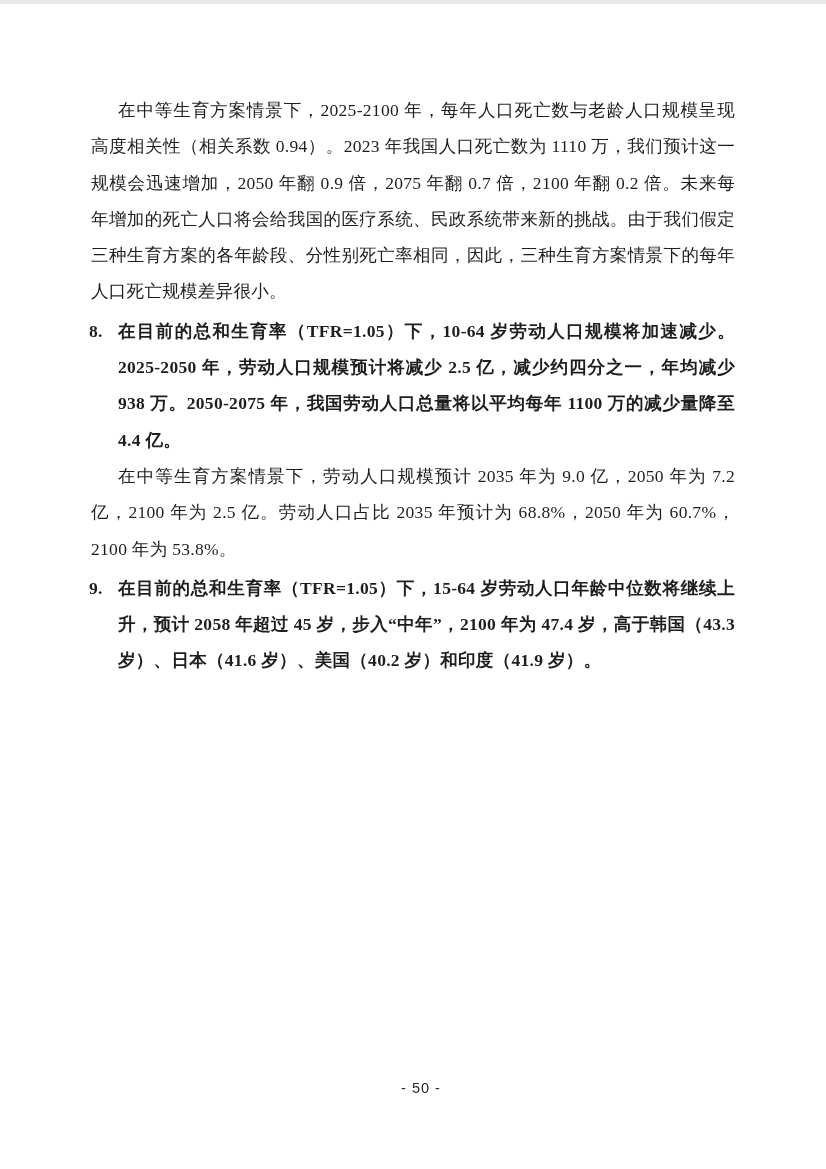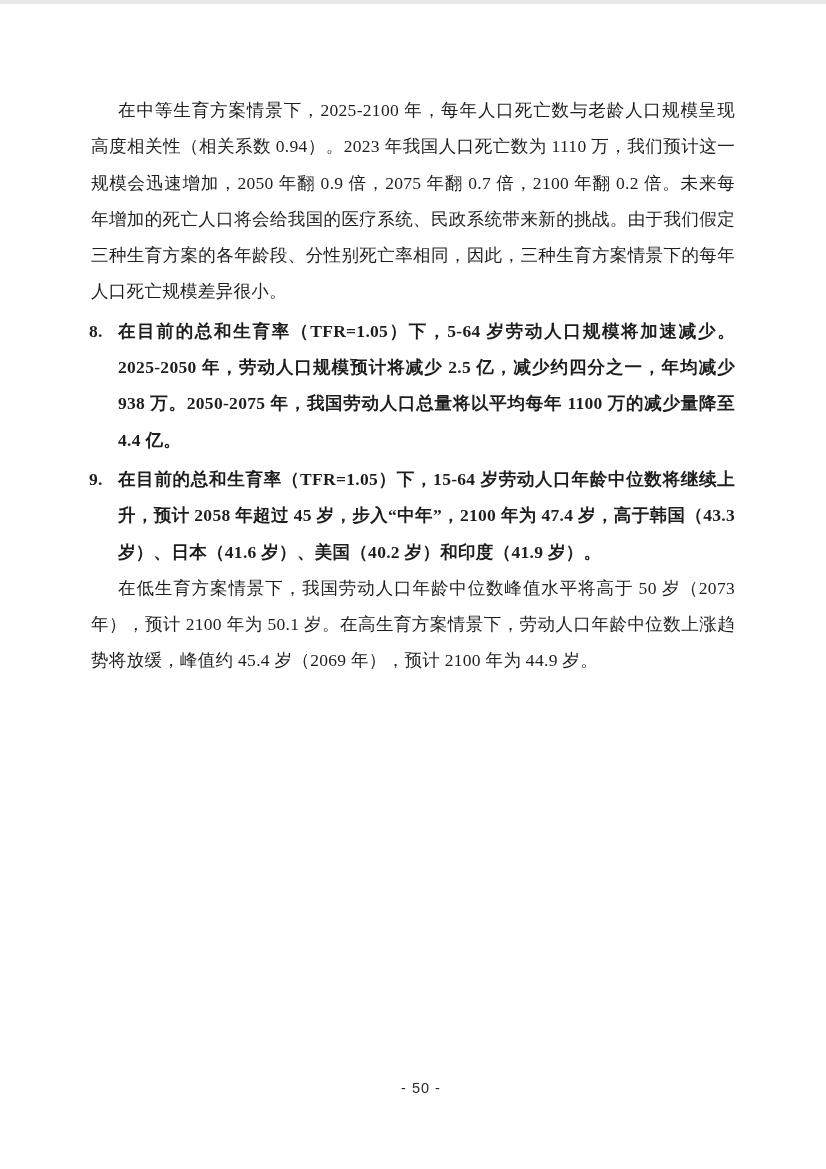--- a/index.html
+++ b/index.html
@@ -64,30 +64,30 @@
 <body>
 
 <div class="page">
 
   <div class="content">
 
     <p class="body-para">在中等生育方案情景下，2025-2100 年，每年人口死亡数与老龄人口规模呈现高度相关性（相关系数 0.94）。2023 年我国人口死亡数为 1110 万，我们预计这一规模会迅速增加，2050 年翻 0.9 倍，2075 年翻 0.7 倍，2100 年翻 0.2 倍。未来每年增加的死亡人口将会给我国的医疗系统、民政系统带来新的挑战。由于我们假定三种生育方案的各年龄段、分性别死亡率相同，因此，三种生育方案情景下的每年人口死亡规模差异很小。</p>
 
     <div class="list-item">
       <span class="item-num">8.</span>
-      <p class="item-heading">在目前的总和生育率（TFR=1.05）下，5-64 岁劳动人口规模将加速减少。2025-2050 年，劳动人口规模预计将减少 2.5 亿，减少约四分之一，年均减少 938 万。2050-2075 年，我国劳动人口总量将以平均每年 1100 万的减少量降至 4.4 亿。</p>
+      <p class="item-heading">在目前的总和生育率（TFR=1.05）下，10-64 岁劳动人口规模将加速减少。2025-2050 年，劳动人口规模预计将减少 2.5 亿，减少约四分之一，年均减少 938 万。2050-2075 年，我国劳动人口总量将以平均每年 1100 万的减少量降至 4.4 亿。</p>
     </div>
 
+    <p class="body-para">在中等生育方案情景下，劳动人口规模预计 2035 年为 9.0 亿，2050 年为 7.2 亿，2100 年为 2.5 亿。劳动人口占比 2035 年预计为 68.8%，2050 年为 60.7%，2100 年为 53.8%。</p>
 
 
     <div class="list-item">
       <span class="item-num">9.</span>
       <p class="item-heading">在目前的总和生育率（TFR=1.05）下，15-64 岁劳动人口年龄中位数将继续上升，预计 2058 年超过 45 岁，步入“中年”，2100 年为 47.4 岁，高于韩国（43.3 岁）、日本（41.6 岁）、美国（40.2 岁）和印度（41.9 岁）。</p>
     </div>
 
 
-    <p class="body-para">在低生育方案情景下，我国劳动人口年龄中位数峰值水平将高于 50 岁（2073 年），预计 2100 年为 50.1 岁。在高生育方案情景下，劳动人口年龄中位数上涨趋势将放缓，峰值约 45.4 岁（2069 年），预计 2100 年为 44.9 岁。</p>
 
   </div>
 
   <div class="footer">- 50 -</div>
 
 </div>
 
 </body></html>

